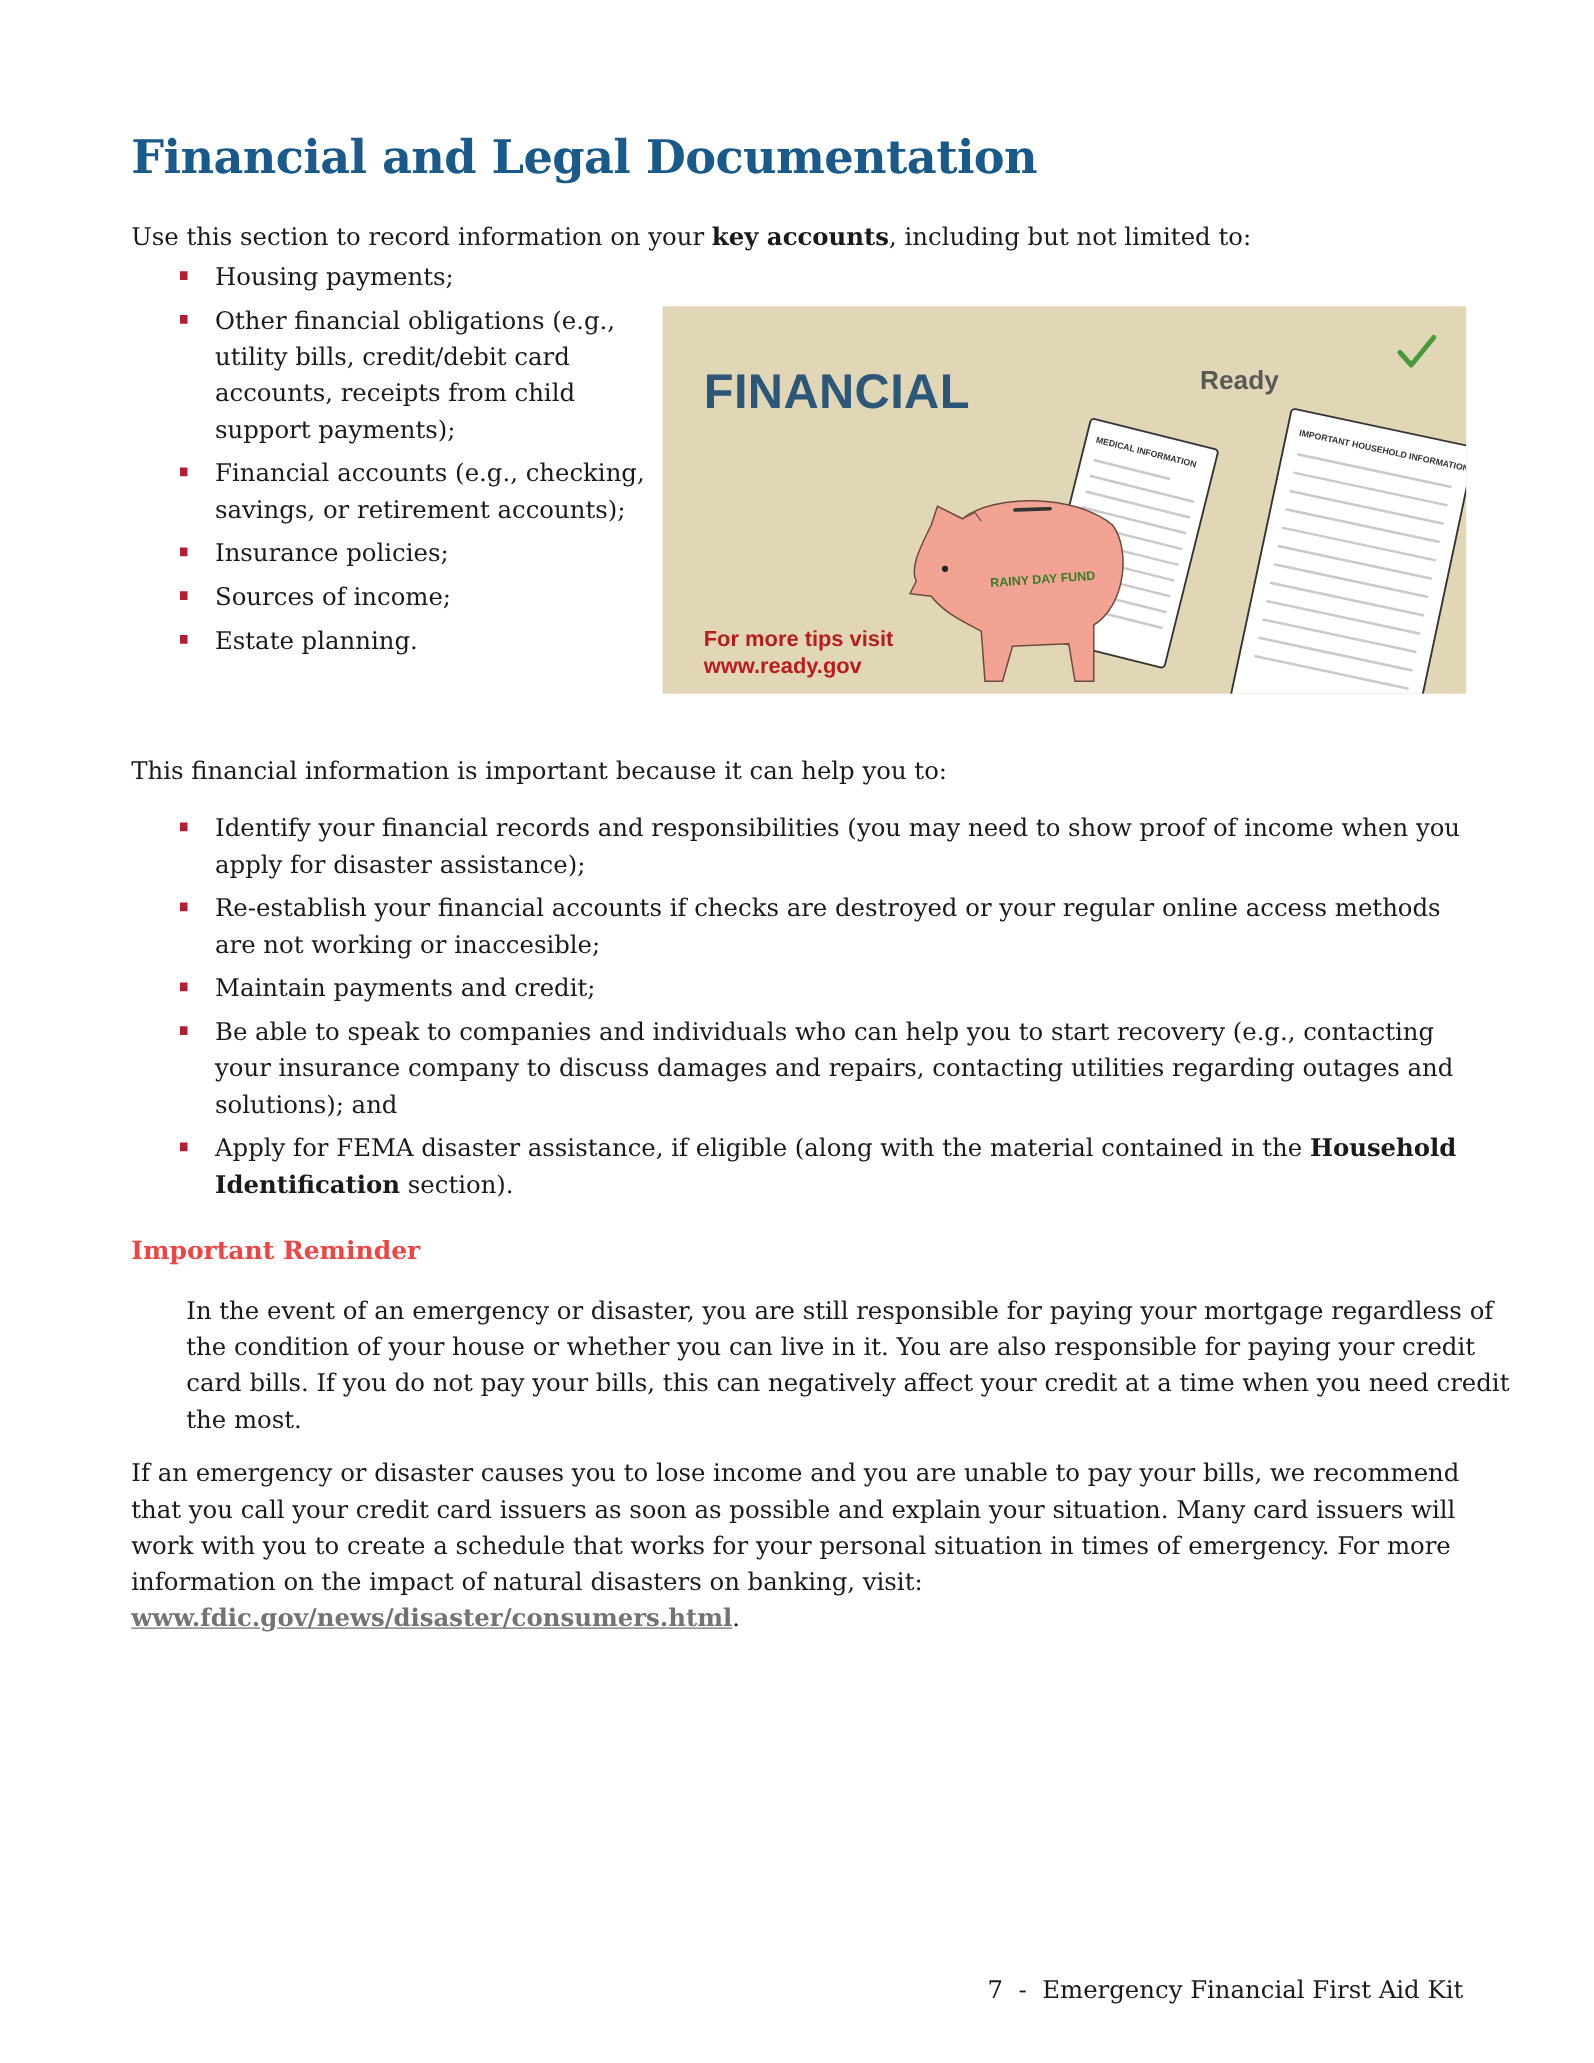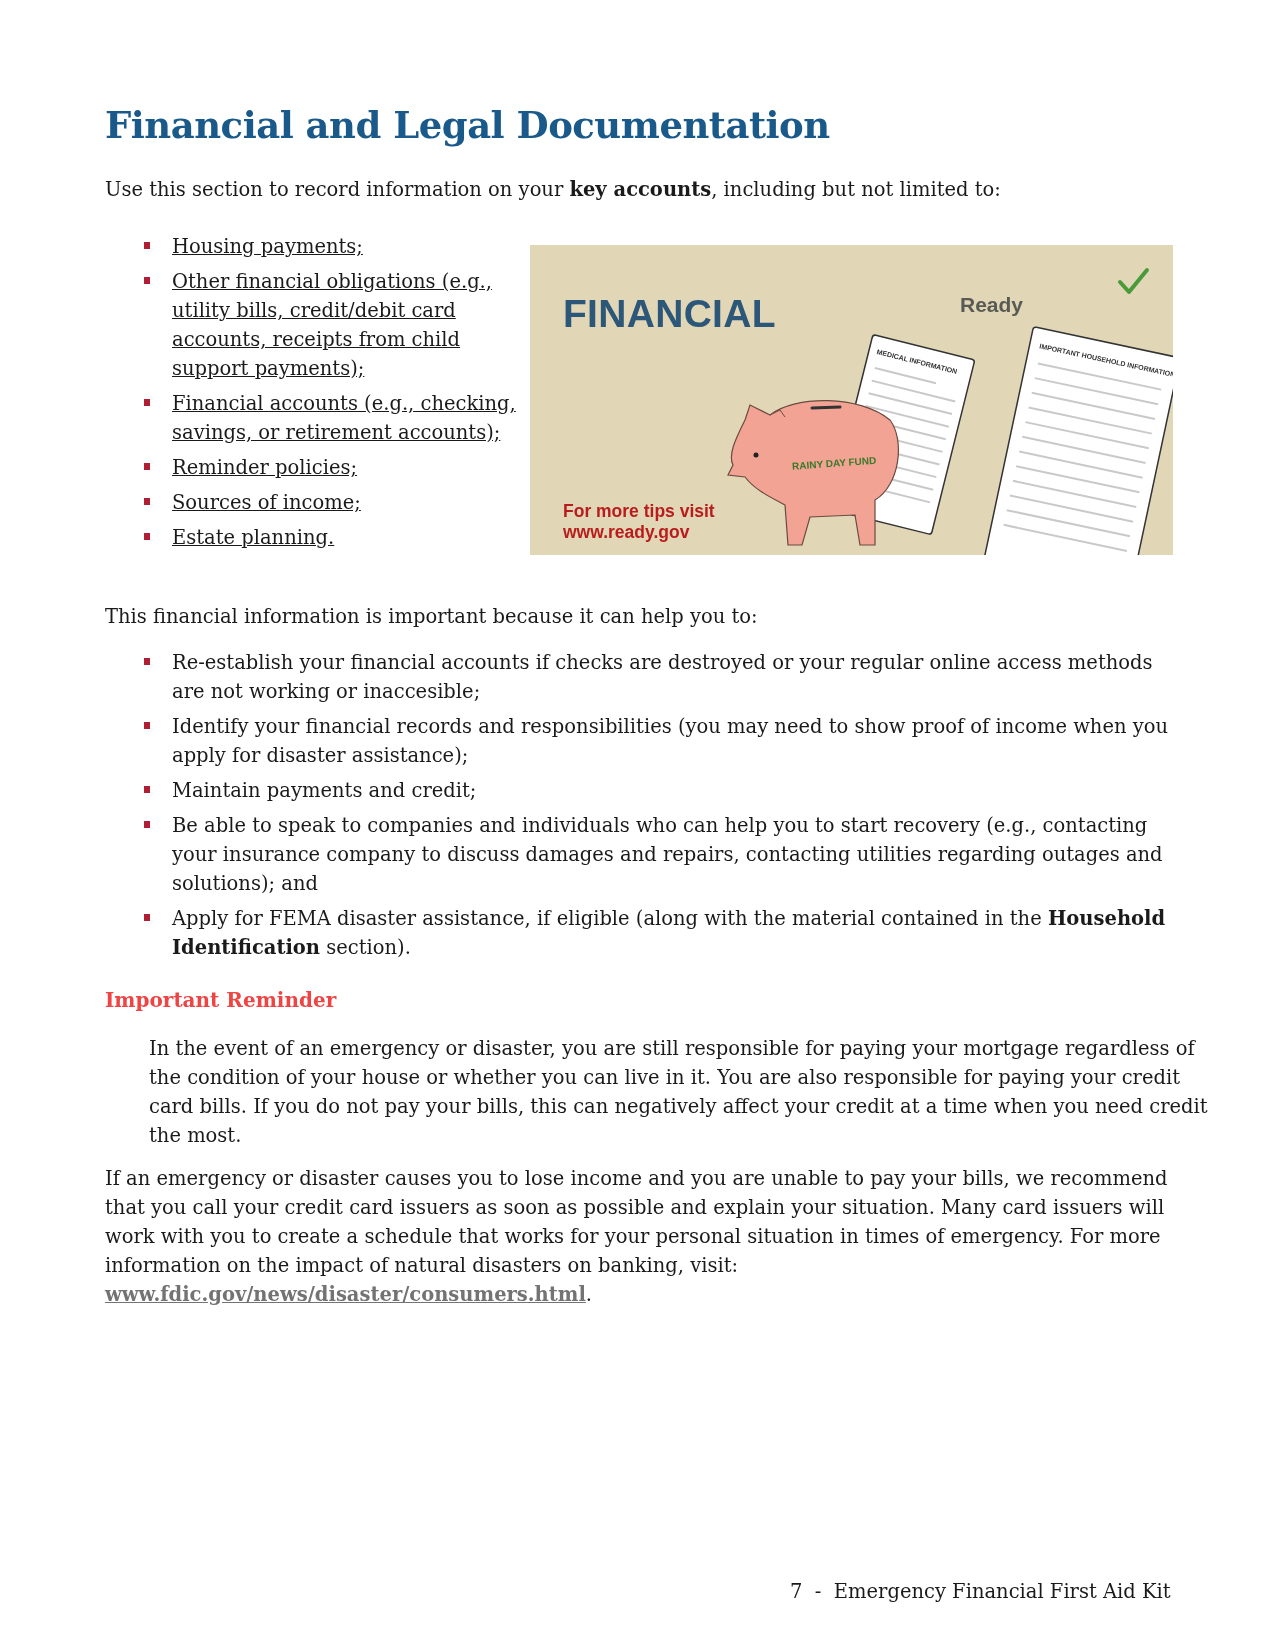--- a/index.html
+++ b/index.html
@@ -5,21 +5,21 @@
   html, body { margin: 0; padding: 0; background: #ffffff; }
   body { width: 1275px; height: 1650px; position: relative; overflow: hidden;
          font-family: "DejaVu Serif", "Liberation Serif", serif; color: #1a1a1a; }
   .page { position: absolute; left: 105px; top: 0; width: 1068px; }
   h1 { position: absolute; left: 0; top: 103px; margin: 0; font-family: "DejaVu Serif", serif;
        font-size: 37px; font-weight: bold; color: #1a5a8a; letter-spacing: -0.5px; white-space: nowrap; }
   .p { position: absolute; left: 0; margin: 0; font-size: 19.5px; line-height: 29px; width: 1068px; }
   ul.bl { position: absolute; margin: 0; padding: 0; list-style: none; }
   ul.bl li { position: relative; padding-left: 67px; font-size: 19.5px; line-height: 29px; margin-bottom: 6px; }
   ul.bl li .sq { position: absolute; left: 39px; top: 10px; width: 6px; height: 7px; background: #b01e36; }
-  .list1 { top: 232px; width: 420px; text-decoration: underline; }
+  .list1 { top: 207px; width: 420px; }
   .list2 { top: 648px; width: 1068px; }
   .list1 li { font-size: 19.5px; }
   .h2 { position: absolute; left: 0; top: 988px; margin: 0; font-size: 20px; font-weight: bold; color: #ef4444; }
   a.link { color: #737373; font-weight: bold; text-decoration: underline; }
   .footer { position: absolute; left: 790px; top: 1580px; font-size: 19.5px; white-space: pre; }
   .banner { position: absolute; left: 530px; top: 245px; width: 643px; height: 310px; background: #e1d7b7; overflow: hidden; }
   .banner .t1 { position: absolute; left: 33px; top: 47px; font-family: "Liberation Sans", sans-serif; font-weight: bold;
                 font-size: 39px; line-height: 43px; color: #2c5778; letter-spacing: 0.3px; }
   .banner .t2 { position: absolute; left: 33px; top: 256px; font-family: "Liberation Sans", sans-serif; font-weight: bold;
                 font-size: 17.5px; line-height: 21px; color: #b91c1c; }
@@ -32,30 +32,30 @@
 
 <div class="page">
   <h1>Financial and Legal Documentation</h1>
 
   <p class="p" style="top:175px;"><span>Use this section to record information on your </span><b>key accounts</b><span>, including but not limited to:</span></p>
 
   <ul class="bl list1">
     <li><span class="sq"></span><span>Housing payments;</span></li>
     <li><span class="sq"></span><span>Other financial obligations (e.g., utility bills, credit/debit card accounts, receipts from child support payments);</span></li>
     <li><span class="sq"></span><span>Financial accounts (e.g., checking, savings, or retirement accounts);</span></li>
-    <li><span class="sq"></span><span>Reminder policies;</span></li>
+    <li><span class="sq"></span><span>Insurance policies;</span></li>
     <li><span class="sq"></span><span>Sources of income;</span></li>
     <li><span class="sq"></span><span>Estate planning.</span></li>
   </ul>
 
   <p class="p" style="top:602px;">This financial information is important because it can help you to:</p>
 
   <ul class="bl list2">
+    <li><span class="sq"></span><span>Identify your financial records and responsibilities (you may need to show proof of income when you apply for disaster assistance);</span></li>
     <li><span class="sq"></span><span>Re-establish your financial accounts if checks are destroyed or your regular online access methods are not working or inaccesible;</span></li>
-    <li><span class="sq"></span><span>Identify your financial records and responsibilities (you may need to show proof of income when you apply for disaster assistance);</span></li>
     <li><span class="sq"></span><span>Maintain payments and credit;</span></li>
     <li><span class="sq"></span><span>Be able to speak to companies and individuals who can help you to start recovery (e.g., contacting your insurance company to discuss damages and repairs, contacting utilities regarding outages and solutions); and</span></li>
     <li><span class="sq"></span><span>Apply for FEMA disaster assistance, if eligible (along with the material contained in the </span><b>Household Identification</b><span> section).</span></li>
   </ul>
 
   <h2 class="h2">Important Reminder</h2>
 
   <p class="p" style="top:1034px;margin-left:44px;">In the event of an emergency or disaster, you are still responsible for paying your mortgage regardless of the condition of your house or whether you can live in it. You are also responsible for paying your credit card bills. If you do not pay your bills, this can negatively affect your credit at a time when you need credit the most.</p>
 
   <p class="p" style="top:1164px;"><span>If an emergency or disaster causes you to lose income and you are unable to pay your bills, we recommend that you call your credit card issuers as soon as possible and explain your situation. Many card issuers will work with you to create a schedule that works for your personal situation in times of emergency. For more information on the impact of natural disasters on banking, visit: </span><a class="link">www.fdic.gov/news/disaster/consumers.html</a><span>.</span></p>

